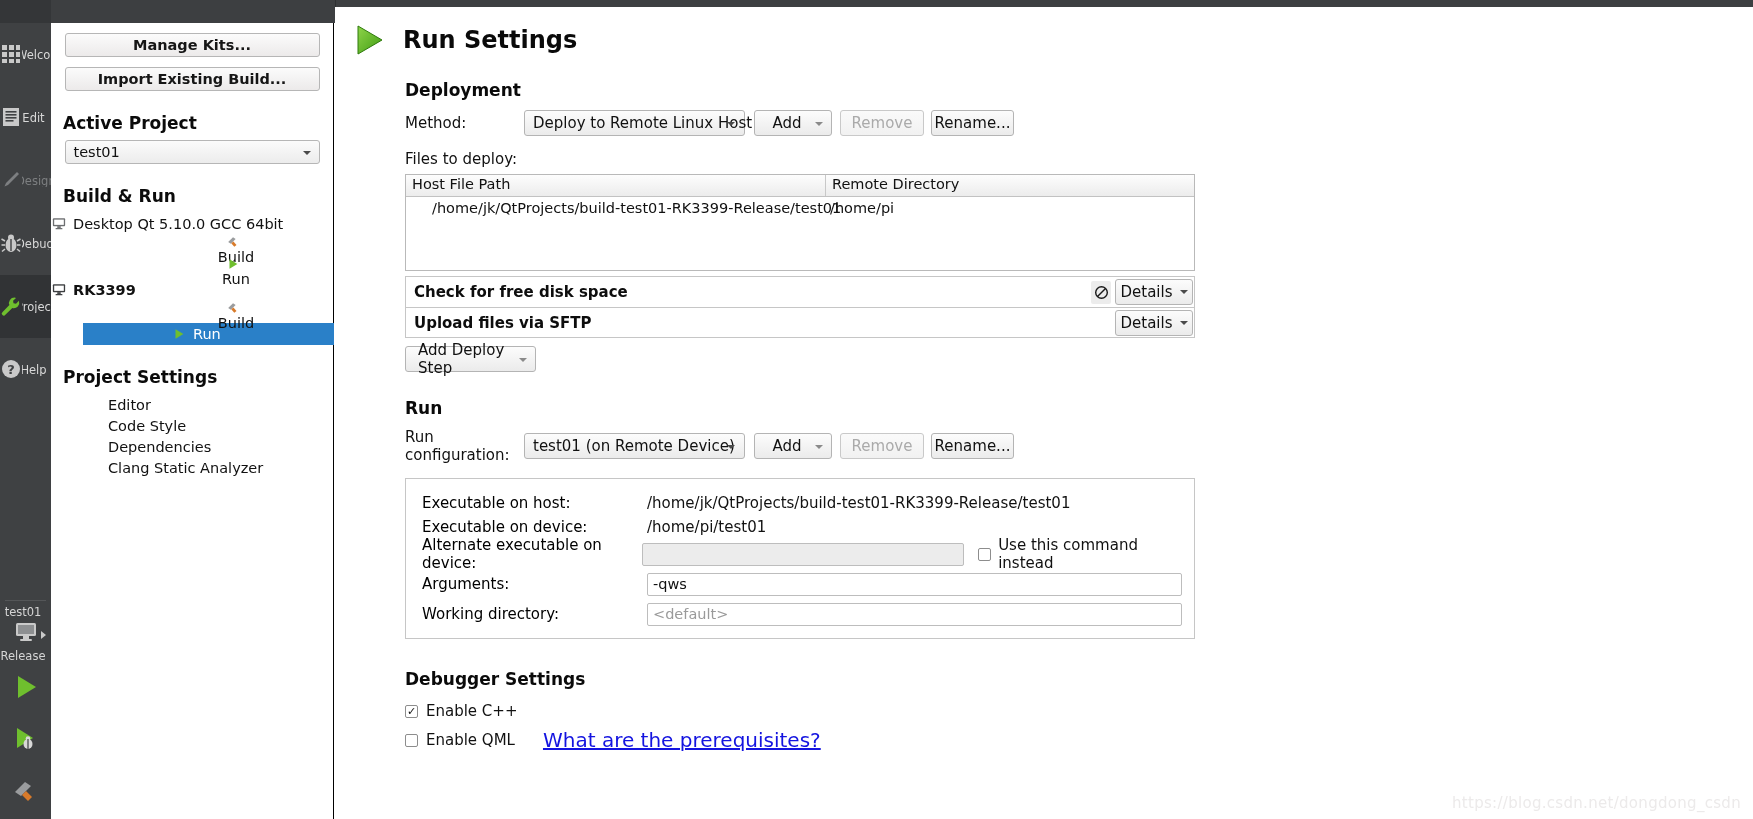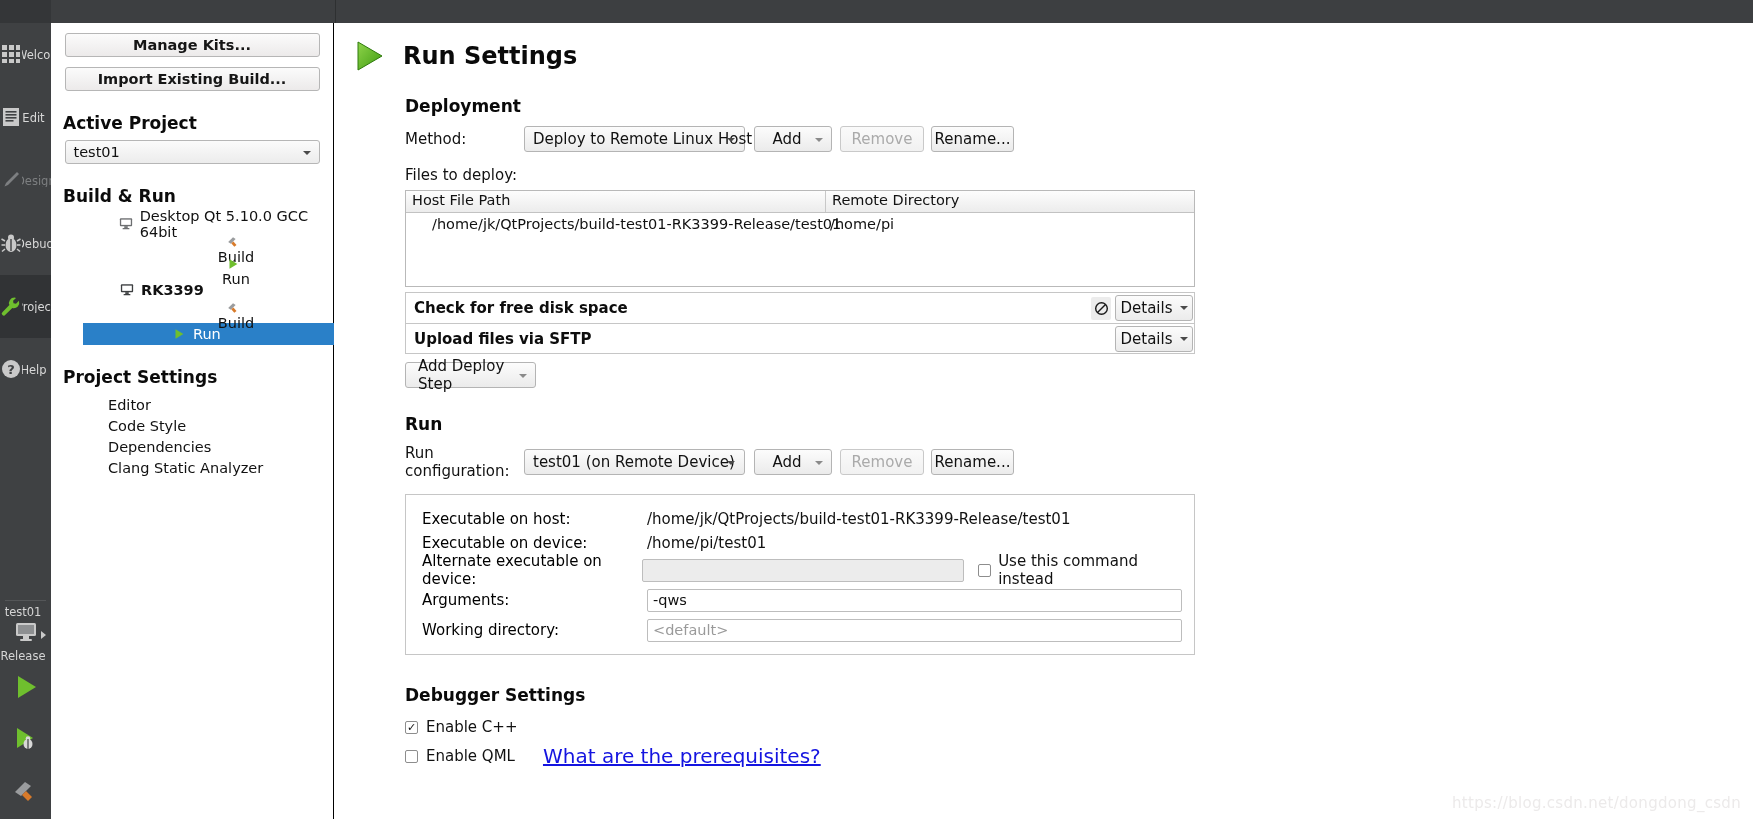--- a/index.html
+++ b/index.html
@@ -55,31 +55,31 @@
   .pp-combo{display:block;width:255px;margin:0 auto;height:24px;
       background:linear-gradient(#fbfbfb,#ececec);border:1px solid #b6b6b6;border-radius:3px;
       box-sizing:border-box;position:relative;cursor:pointer;}
   .pp-combo .cv{position:absolute;left:8px;top:3px;font-size:14.5px;color:#111;}
   .pp-combo .carr{position:absolute;right:8px;top:10px;width:0;height:0;
       border-top:4px solid #4a4a4a;border-left:4px solid transparent;border-right:4px solid transparent;}
 
   .tree{margin-top:4px;}
   .tnode{height:22px;display:flex;align-items:center;font-size:14.5px;color:#111;cursor:pointer;}
   .tnode .tico{width:16px;height:16px;margin-right:6px;display:flex;align-items:center;justify-content:center;}
-  .lvl1{padding-left:68px;}
+  .lvl1{}
   .lvl2{padding-left:88px;flex-direction:column;}
   .tnode.bold{font-weight:bold;}
   .tnode.sel{background:#2a80c8;color:#ffffff;padding-left:88px;
      width:251px;margin-left:32px;box-sizing:border-box;}
 
   .settings-list{margin-top:2px;}
   .slink{height:21px;padding-left:57px;font-size:14.5px;color:#111;display:flex;align-items:center;cursor:pointer;}
 
   
-  .main{position:absolute;left:335px;top:23px;width:1418px;height:796px;background:#fff;overflow:hidden;}
+  .main{position:absolute;left:335px;top:7px;width:1418px;height:796px;background:#fff;overflow:hidden;}
   .pagehead{display:flex;align-items:center;padding:13px 0 0 14px;}
   .pagehead .ph-ico{width:40px;height:40px;margin-right:14px;}
   .pagehead .ph-title{font-size:24px;font-weight:bold;color:#0a0a0a;}
 
   .sec-title{font-size:17px;font-weight:bold;color:#0a0a0a;margin:20px 0 10px 70px;}
   .row{display:flex;align-items:center;margin-left:70px;}
   .lbl{font-size:15px;color:#111;}
 
   .combo{position:relative;height:26px;background:linear-gradient(#fcfcfc,#ebebeb);
      border:1px solid #b4b4b4;border-radius:3px;box-sizing:border-box;cursor:pointer;}

